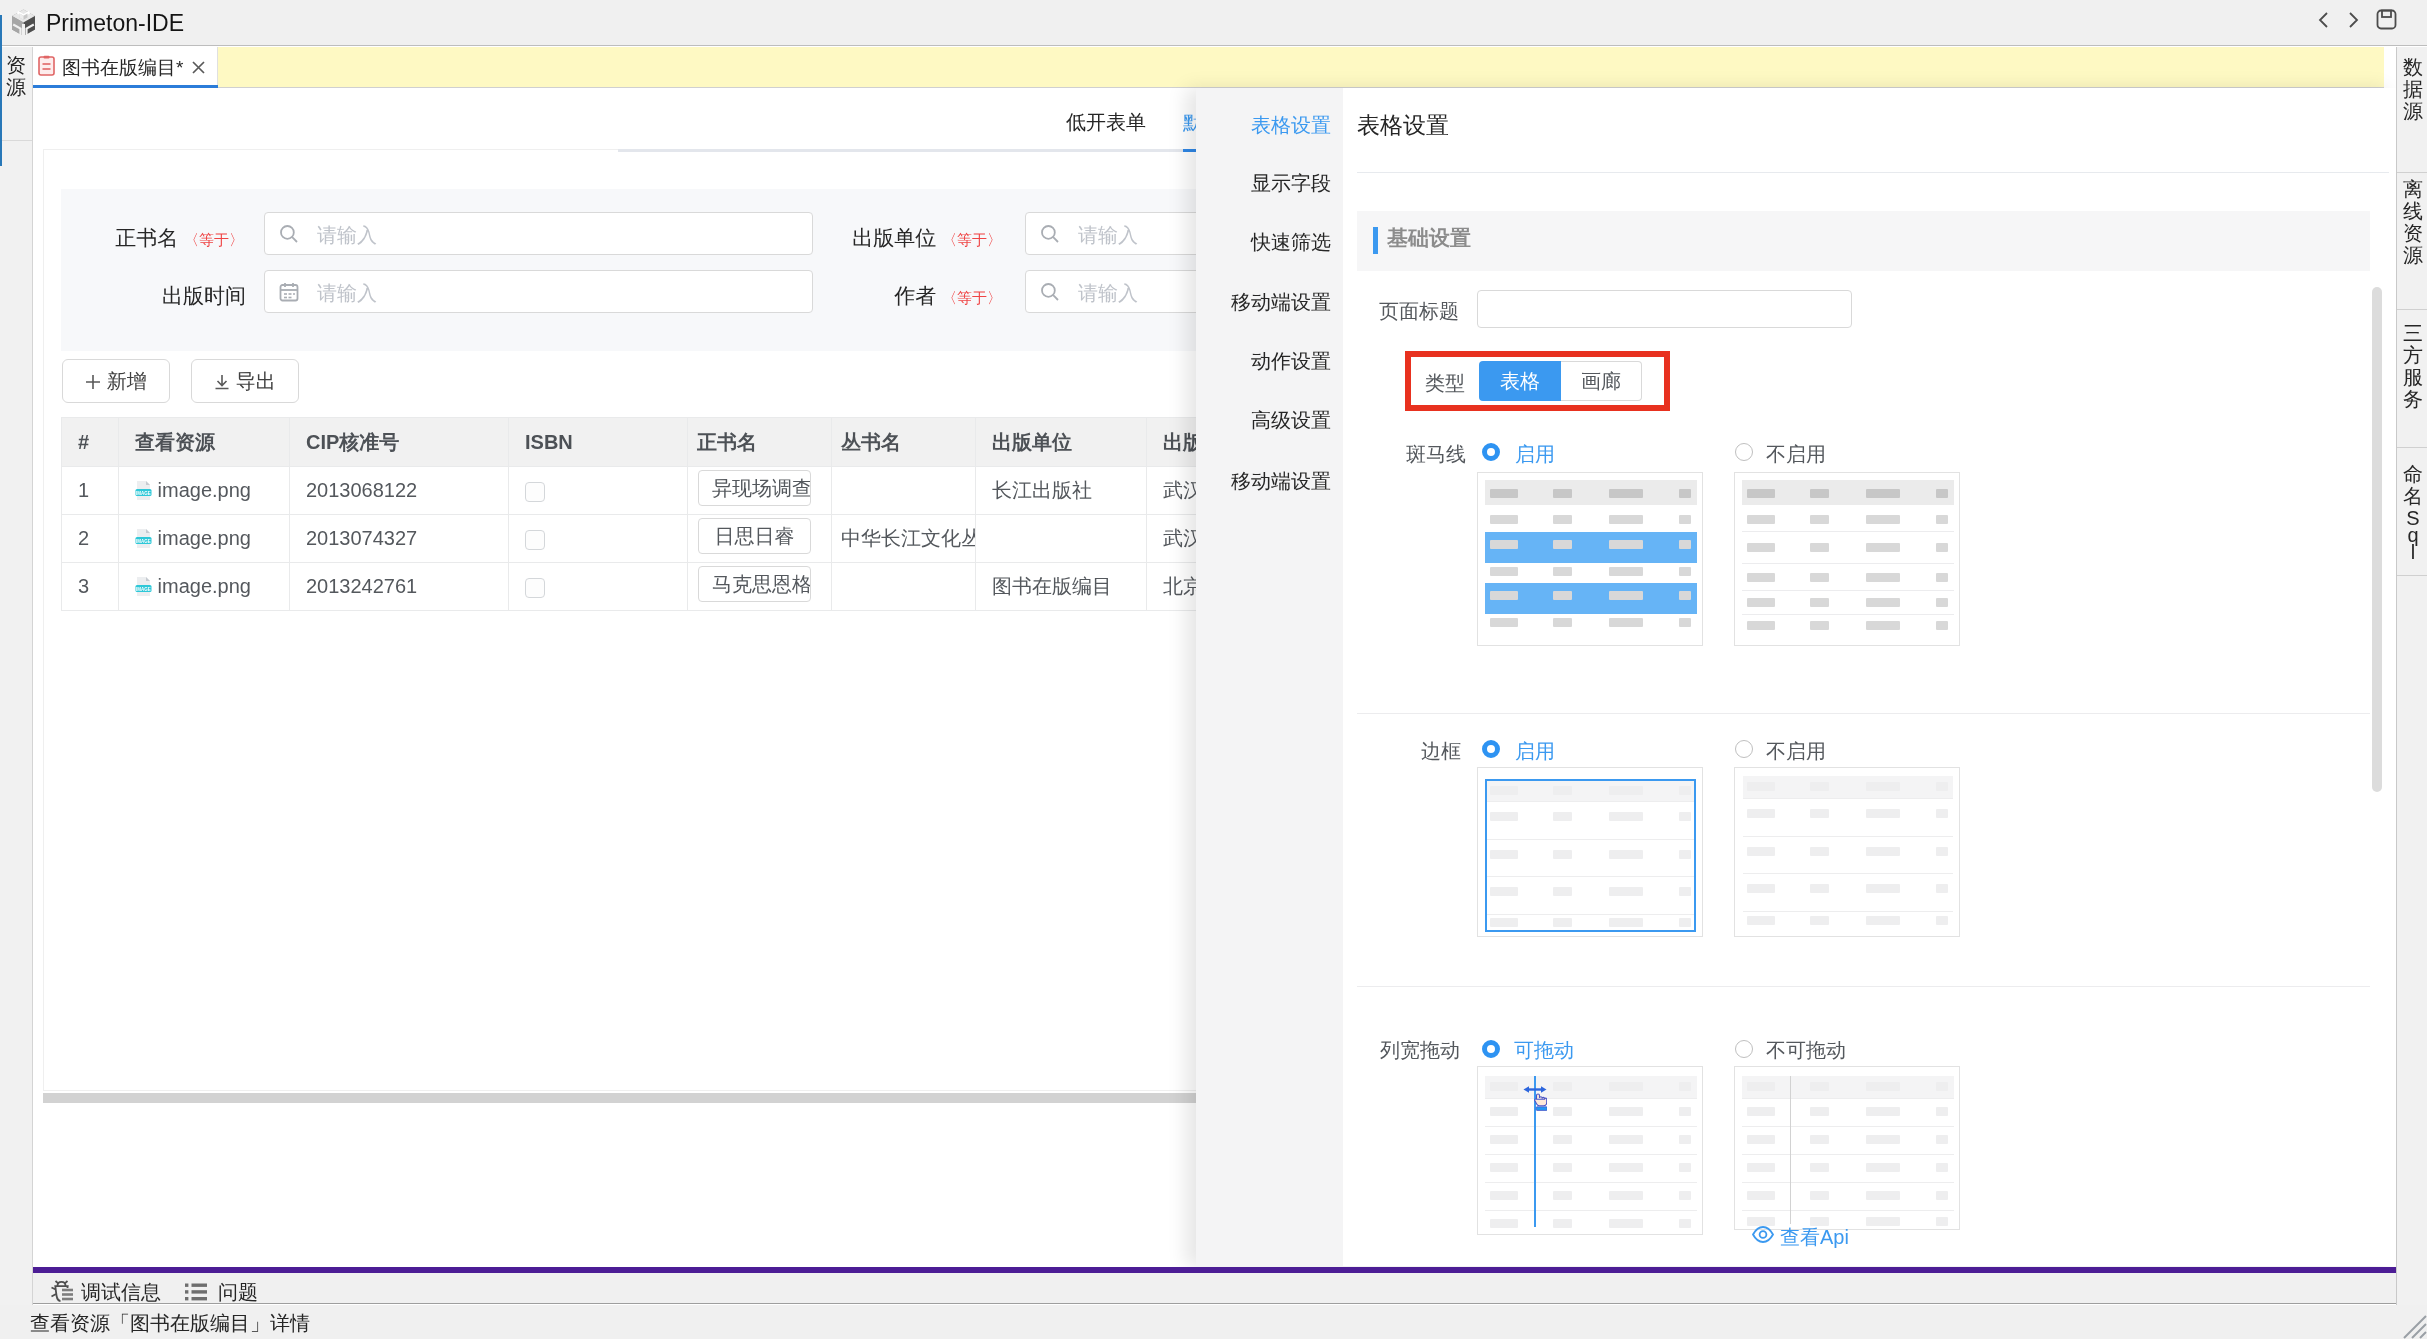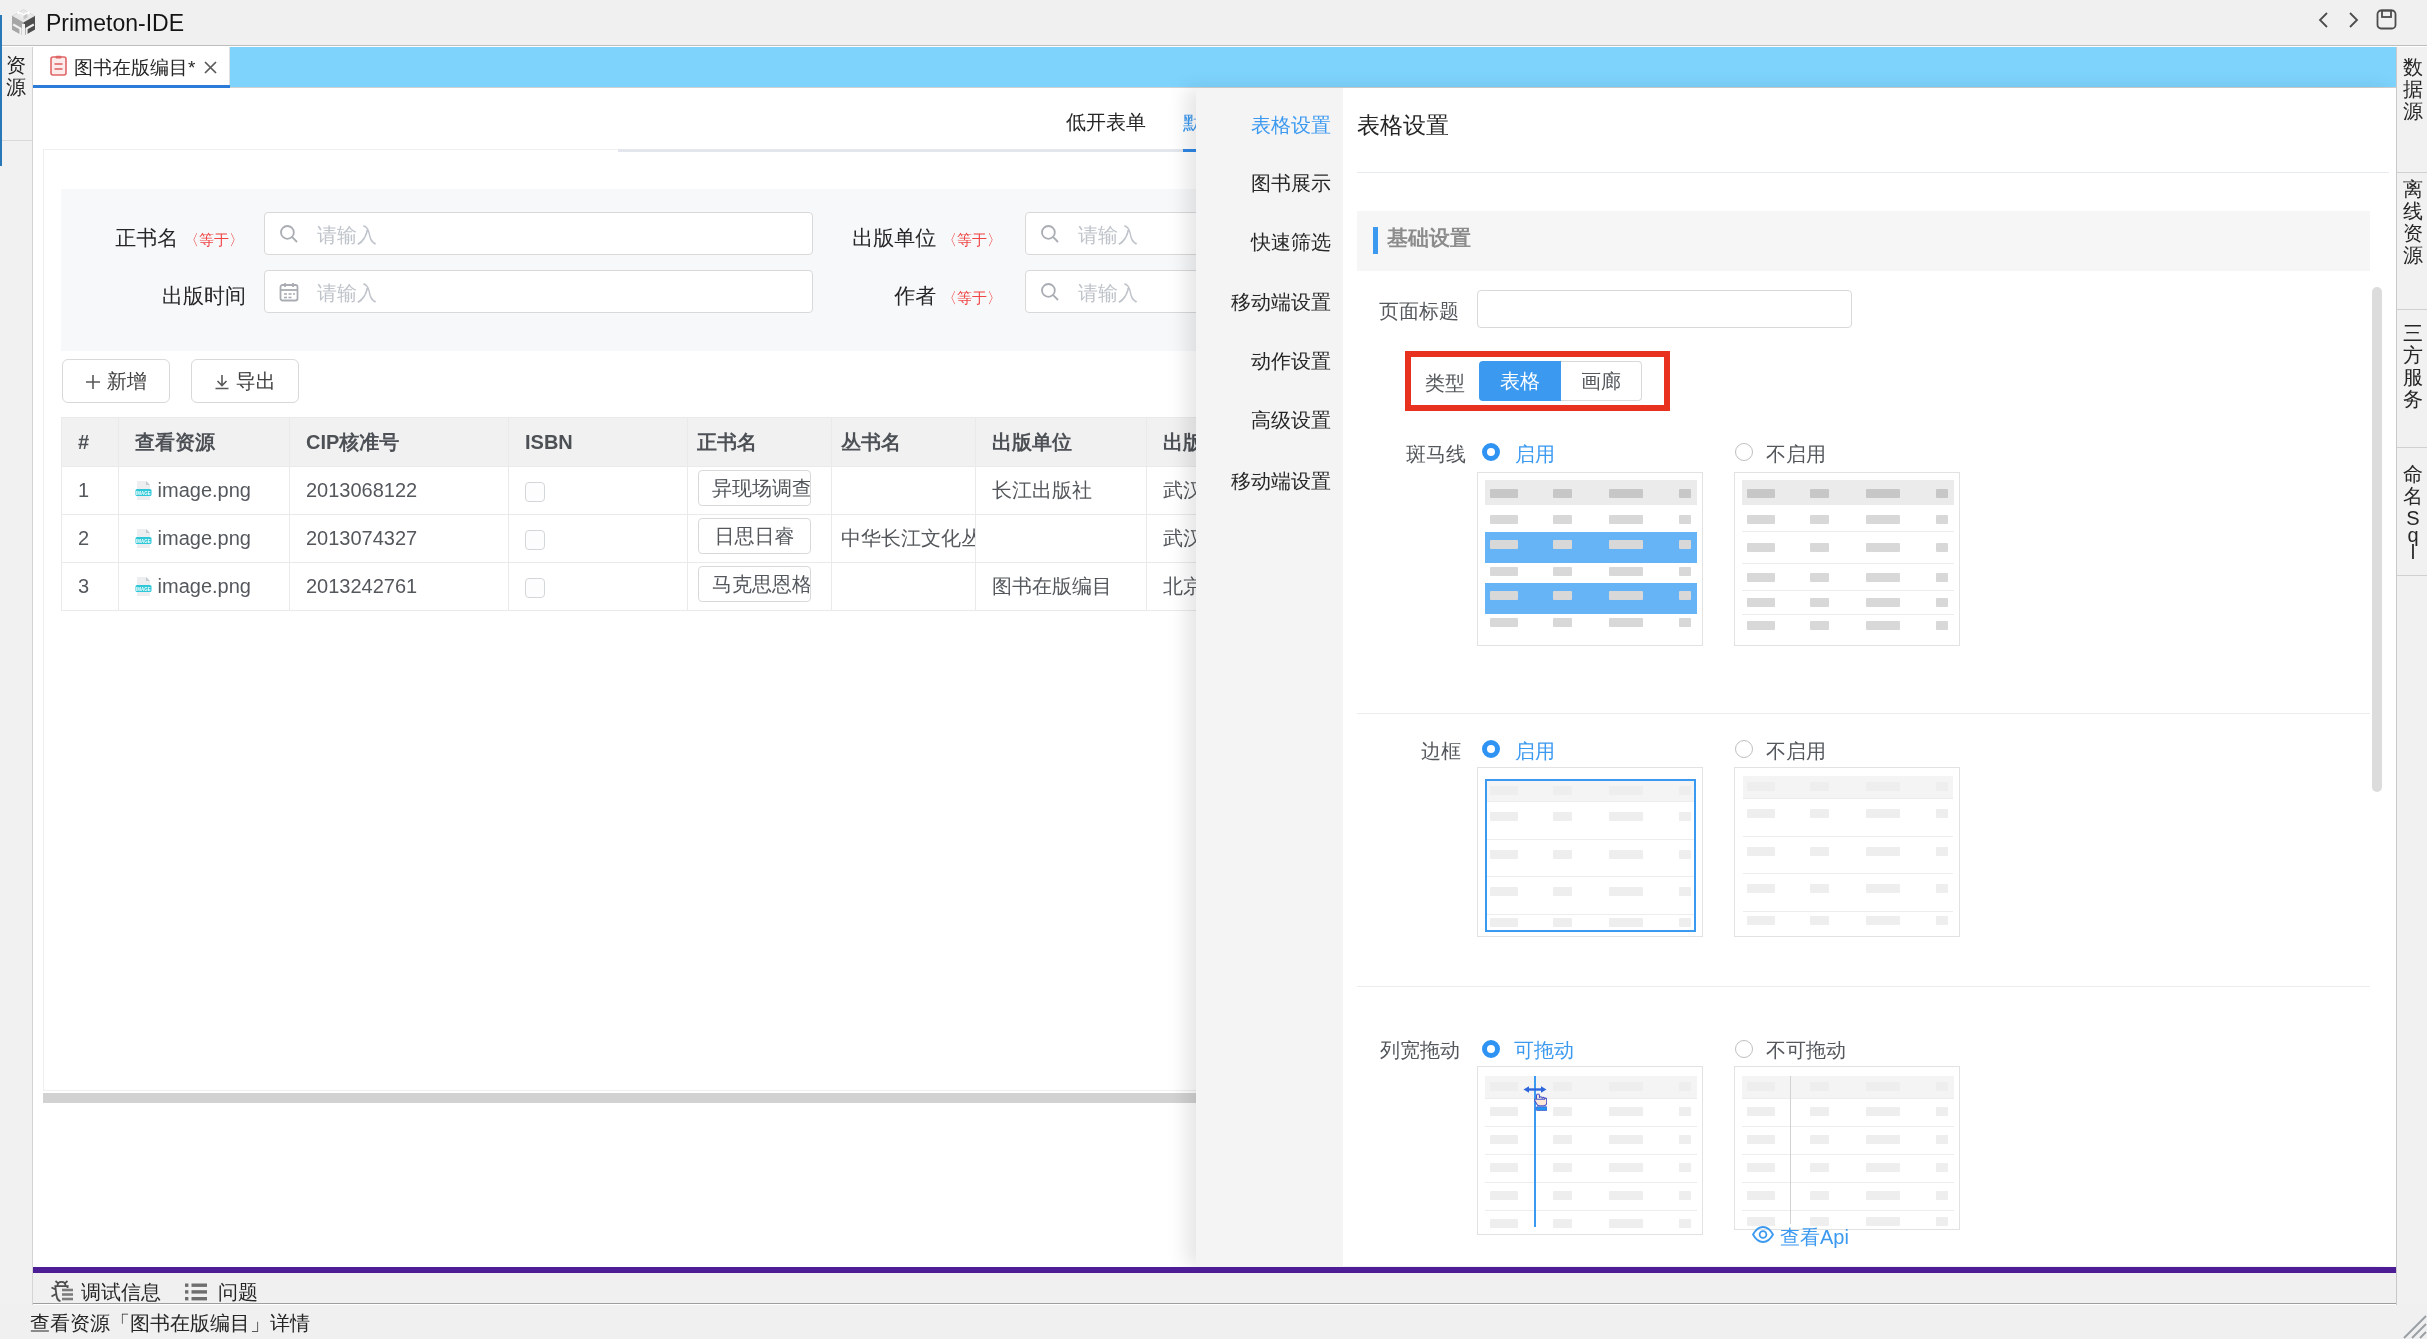--- a/index.html
+++ b/index.html
@@ -9,21 +9,21 @@
   
   #titlebar { left:0; top:0; width:2427px; height:46px; background:#f0f0f0; border-bottom:1px solid #bdbdbd; }
   #apptitle { left:46px; top:10px; font-size:23px; color:#141414; }
   #bluestripe { left:0; top:15px; width:2px; height:151px; background:#2878b8; z-index:30; }
   
   #leftbar { left:0; top:47px; width:33px; height:1258px; background:#f1f1f1; border-right:1px solid #d4d4d4; z-index:20; }
   .vtext { width:32px; text-align:center; font-size:20px; line-height:22px; color:#262626; }
   #rightbar { left:2396px; top:47px; width:31px; height:1258px; background:#f1f1f1; border-left:1px solid #c9c9c9; z-index:20; }
   .rsep { position:absolute; left:0; width:31px; border-top:1px solid #d0d0d0; }
   
-  #tabstrip { left:33px; top:47px; width:2363px; height:41px; background:#7dd3fc; border-bottom:1px solid #d0d0d0; }
+  #tabstrip { left:21px; top:47px; width:2363px; height:41px; background:#fef9c3; border-bottom:1px solid #d0d0d0; }
   #activetab { left:0; top:0; width:197px; height:41px; background:#fff; border-right:1px solid #e0e0e0; }
   #tabunderline { left:0px; top:38px; width:197px; height:3px; background:#2b7cd9; }
   #tabtext { left:41px; top:8px; font-size:19px; color:#262626; }
   
   #main { left:33px; top:88px; width:2363px; height:1179px; background:#fff; }
   #formtab1 { left:1033px; top:21px; font-size:20px; color:#262626; }
   #formtab2 { left:1150px; top:21px; font-size:20px; color:#3b99f0; width:14px; overflow:hidden; white-space:nowrap; height:26px; }
   #formtabline { left:585px; top:61px; width:1163px; height:3px; background:#e3e6ec; z-index:5; }
   #formtabline2 { left:1150px; top:61px; width:14px; height:3px; background:#2f87e6; z-index:6; }
   #card { left:10px; top:61px; width:1200px; height:942px; border:1px solid #efefef; background:#fff; }
@@ -261,21 +261,21 @@
         <td>北京</td>
       </tr>
     </tbody>
     </table>
     <div class="abs" id="hscroll"></div>
   </div>
 
   <div class="abs" id="drawer">
     <div class="abs" id="dmenu">
       <div class="mitem mactive" style="top:24px">表格设置</div>
-      <div class="mitem" style="top:82px">图书展示</div>
+      <div class="mitem" style="top:82px">显示字段</div>
       <div class="mitem" style="top:141px">快速筛选</div>
       <div class="mitem" style="top:201px">移动端设置</div>
       <div class="mitem" style="top:260px">动作设置</div>
       <div class="mitem" style="top:319px">高级设置</div>
       <div class="mitem" style="top:380px">移动端设置</div>
     </div>
     <div class="abs" id="dtitle">表格设置</div>
     <div class="abs" id="dsep0"></div>
     <div class="abs" id="dband"></div>
     <div class="abs" id="dbandbar"></div>

